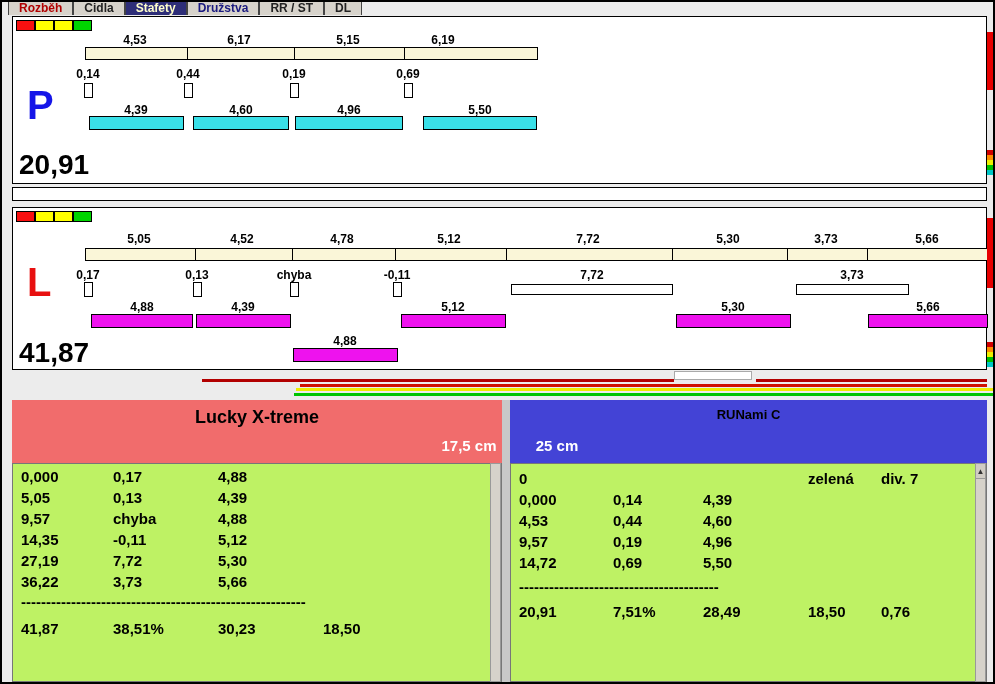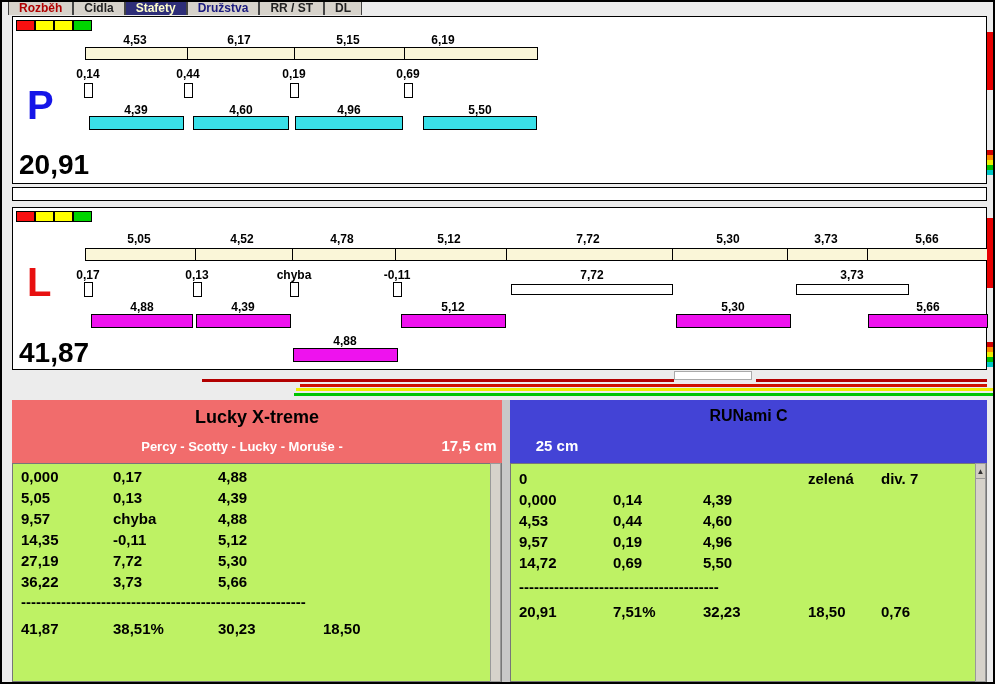--- a/index.html
+++ b/index.html
@@ -177,26 +177,25 @@
   <div class="cbar" style="top:340px;height:5px;background:#d00000"></div>
   <div class="cbar" style="top:345px;height:5px;background:#ff8c00"></div>
   <div class="cbar" style="top:350px;height:5px;background:#f0f000"></div>
   <div class="cbar" style="top:355px;height:5px;background:#00c000"></div>
   <div class="cbar" style="top:360px;height:5px;background:#00c8c8"></div>
 
   <div class="abs" style="left:10px;top:398px;width:975px;height:284px;background:#c8c8c8"></div>
 
   <div class="abs" style="left:10px;top:398px;width:490px;height:63px;background:#f16c6c">
     <div class="thead" style="left:0;top:7px;width:490px;font-size:18px;font-weight:bold;color:#000">Lucky X-treme</div>
-    <div class="thead" style="left:30px;top:39px;width:400px;font-size:13px;font-weight:bold;color:#fff">Percy - Scotty - Lucky - Moruše -</div>
     <div class="thead" style="left:424px;top:37px;width:66px;font-size:15px;font-weight:bold;color:#fff">17,5 cm</div>
   </div>
 
   <div class="abs" style="left:508px;top:398px;width:477px;height:63px;background:#4343d6">
-    <div class="thead" style="left:0;top:7px;width:477px;font-size:16px;font-weight:bold;color:#000">RUNami C</div>
+    <div class="thead" style="left:0;top:7px;width:477px;font-size:13px;font-weight:bold;color:#000">RUNami C</div>
     <div class="thead" style="left:12px;top:37px;width:70px;font-size:15px;font-weight:bold;color:#fff">25 cm</div>
   </div>
 
 
   <div class="table" style="left:10px;top:461px;width:490px;height:219px">
     <span class="cell" style="left:8px;top:4px">0,000</span>
     <span class="cell" style="left:100px;top:4px">0,17</span>
     <span class="cell" style="left:205px;top:4px">4,88</span>
     <span class="cell" style="left:8px;top:25px">5,05</span>
     <span class="cell" style="left:100px;top:25px">0,13</span>
@@ -233,21 +232,21 @@
     <span class="cell" style="left:192px;top:48px">4,60</span>
     <span class="cell" style="left:8px;top:69px">9,57</span>
     <span class="cell" style="left:102px;top:69px">0,19</span>
     <span class="cell" style="left:192px;top:69px">4,96</span>
     <span class="cell" style="left:8px;top:90px">14,72</span>
     <span class="cell" style="left:102px;top:90px">0,69</span>
     <span class="cell" style="left:192px;top:90px">5,50</span>
     <span class="cell" style="left:8px;top:114px">----------------------------------------</span>
     <span class="cell" style="left:8px;top:139px">20,91</span>
     <span class="cell" style="left:102px;top:139px">7,51%</span>
-    <span class="cell" style="left:192px;top:139px">32,23</span>
+    <span class="cell" style="left:192px;top:139px">28,49</span>
     <span class="cell" style="left:297px;top:139px">18,50</span>
     <span class="cell" style="left:370px;top:139px">0,76</span>
   </div>
   <div class="sbar" style="left:973px;top:461px;height:219px">
     <div class="sbtn">▲</div>
   </div>
 
 </div>
 
 </body></html>

